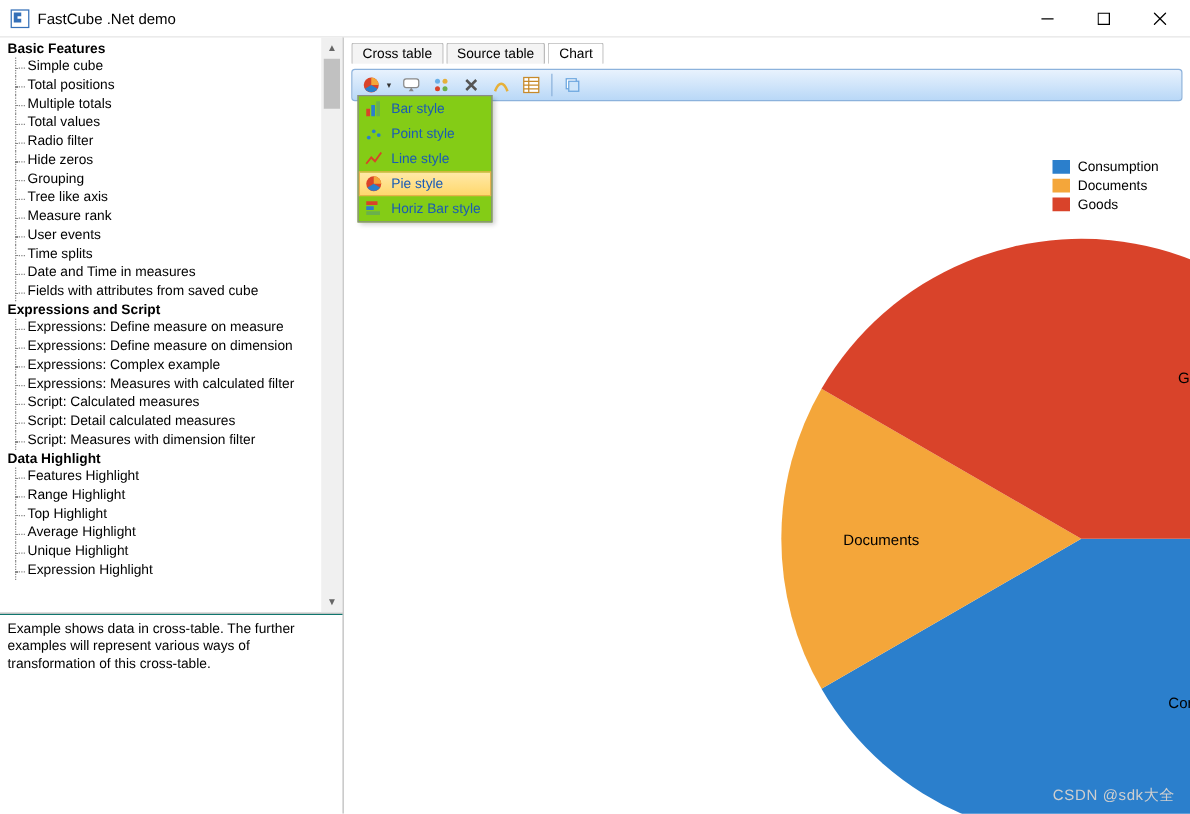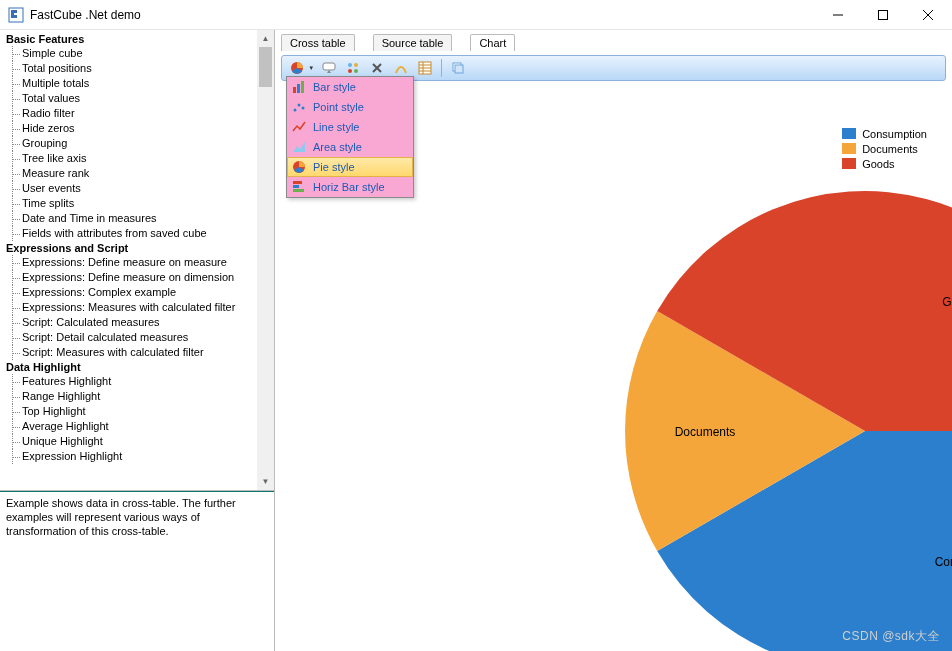--- a/index.html
+++ b/index.html
@@ -15,29 +15,29 @@
 .tree-inner { padding: 2px 0 2px 4px; }
 .tree .head { font-weight: bold; padding: 1px 2px; }
 .tree .item { padding: 0 2px 0 18px; position: relative; line-height: 15px; }
 .tree .item::before { content: ""; position: absolute; left: 8px; top: 0; bottom: 0; border-left: 1px dotted #888; }
 .tree .item::after { content: ""; position: absolute; left: 8px; top: 50%; width: 8px; border-top: 1px dotted #888; }
 .scrollbar { position: absolute; right: 0; top: 0; bottom: 0; width: 17px; background: #f0f0f0; display: flex; flex-direction: column; }
 .sbtn { height: 17px; display: flex; align-items: center; justify-content: center; color: #666; font-size: 8px; }
 .sthumb { background: #c1c1c1; margin: 0 2px; height: 40px; border-radius: 0; }
 .desc { height: 160px; padding: 4px 6px; font-size: 11px; line-height: 14px; border-top: 1px solid #0f766e; }
 .content { flex: 1; position: relative; }
-.tabs { display: flex; gap: 18px; padding: 4px 6px 0 6px; font-size: 11px; }
+.tabs { display: flex; gap: 2px; padding: 4px 6px 0 6px; font-size: 11px; }
 .tab { padding: 2px 8px; border: 1px solid #bbb; border-bottom: none; background: #f4f4f4; border-radius: 2px 2px 0 0; }
 .tab.active { background: #fff; }
 .toolbar { margin: 4px 6px 0 6px; height: 26px; background: linear-gradient(#e8f2fd, #b9d8f7); border: 1px solid #8cb2dc; border-radius: 3px; display: flex; align-items: center; padding: 0 4px; gap: 2px; }
 .tbtn { width: 22px; height: 20px; display: flex; align-items: center; justify-content: center; position: relative; }
 .tbtn.split::after { content: "▾"; font-size: 7px; color: #333; position: absolute; right: -5px; top: 6px; }
 .tbtn.split { margin-right: 8px; }
 .sep { width: 1px; height: 18px; background: #8cb2dc; margin: 0 3px; }
-.dropdown { position: absolute; left: 286px; top: 76px; width: 128px; background: #f9a8d4; border: 1px solid #8a8a8a; box-shadow: 2px 2px 4px rgba(0,0,0,0.2); font-size: 11px; }
+.dropdown { position: absolute; left: 286px; top: 76px; width: 108px; background: #84cc16; border: 1px solid #8a8a8a; box-shadow: 2px 2px 4px rgba(0,0,0,0.2); font-size: 11px; }
 .dd-item { display: flex; align-items: center; height: 20px; padding: 0 6px 0 4px; gap: 6px; color: #1a5bb5; }
 .dd-item.sel { background: linear-gradient(#ffe9a8, #ffd86d); border: 1px solid #e5b24a; padding: 0 5px 0 3px; height: 20px; }
 .dd-ico { width: 16px; height: 16px; display: flex; align-items: center; justify-content: center; }
 .chart-area { position: absolute; left: 280px; right: 5px; top: 56px; bottom: 5px; }
 .legend { position: absolute; right: 20px; top: 40px; font-size: 11px; }
 .lg-row { display: flex; align-items: center; gap: 6px; height: 15px; }
 .lg-sw { width: 14px; height: 11px; }
 .pie { position: absolute; left: 50px; top: 85px; }
 .watermark { position: absolute; right: 12px; bottom: 6px; font-size: 12px; color: #cfcfcf; font-family: Liberation Sans, sans-serif; letter-spacing: .5px; }
 </style>
@@ -87,21 +87,21 @@
           <div class="item">Time splits</div>
           <div class="item">Date and Time in measures</div>
           <div class="item">Fields with attributes from saved cube</div>
           <div class="head">Expressions and Script</div>
           <div class="item">Expressions: Define measure on measure</div>
           <div class="item">Expressions: Define measure on dimension</div>
           <div class="item">Expressions: Complex example</div>
           <div class="item">Expressions: Measures with calculated filter</div>
           <div class="item">Script: Calculated measures</div>
           <div class="item">Script: Detail calculated measures</div>
-          <div class="item">Script: Measures with calculated filter</div>
+          <div class="item">Script: Measures with dimension filter</div>
           <div class="head">Data Highlight</div>
           <div class="item">Features Highlight</div>
           <div class="item">Range Highlight</div>
           <div class="item">Top Highlight</div>
           <div class="item">Average Highlight</div>
           <div class="item">Unique Highlight</div>
           <div class="item">Expression Highlight</div>
         </div>
       <div class="scrollbar">
         <div class="sbtn">▲</div>
@@ -218,28 +218,20 @@
       <span>Point style</span>
     </div>
     <div class="dd-item">
       <span class="dd-ico">
         <svg width="14" height="14" viewBox="0 0 14 14">
           <path d="M1 11l4-5 3 3 5-7" fill="none" stroke="#d9432a" stroke-width="1.5"></path>
         </svg>
       </span>
       <span>Line style</span>
     </div>
-    <div class="dd-item">
-      <span class="dd-ico">
-        <svg width="14" height="14" viewBox="0 0 14 14">
-          <path d="M1 12l4-6 3 3 5-7v10H1z" fill="#8ec9f0"></path>
-        </svg>
-      </span>
-      <span>Area style</span>
-    </div>
     <div class="dd-item sel">
       <span class="dd-ico">
         <svg width="14" height="14" viewBox="0 0 14 14">
           <circle cx="7" cy="7" r="6" fill="#d9432a"></circle>
           <path d="M7 7V1a6 6 0 016 6z" fill="#f4a63a"></path>
           <path d="M7 7l5 3a6 6 0 01-10 0z" fill="#2b7fcc"></path>
         </svg>
       </span>
       <span>Pie style</span>
     </div>

